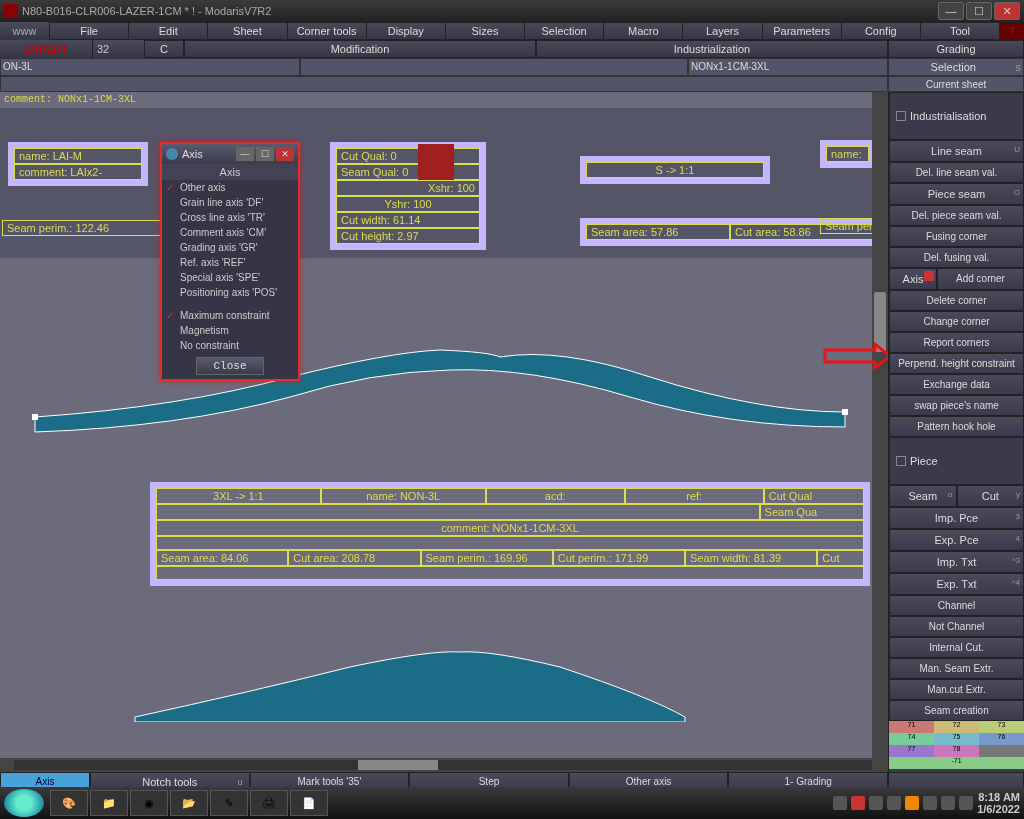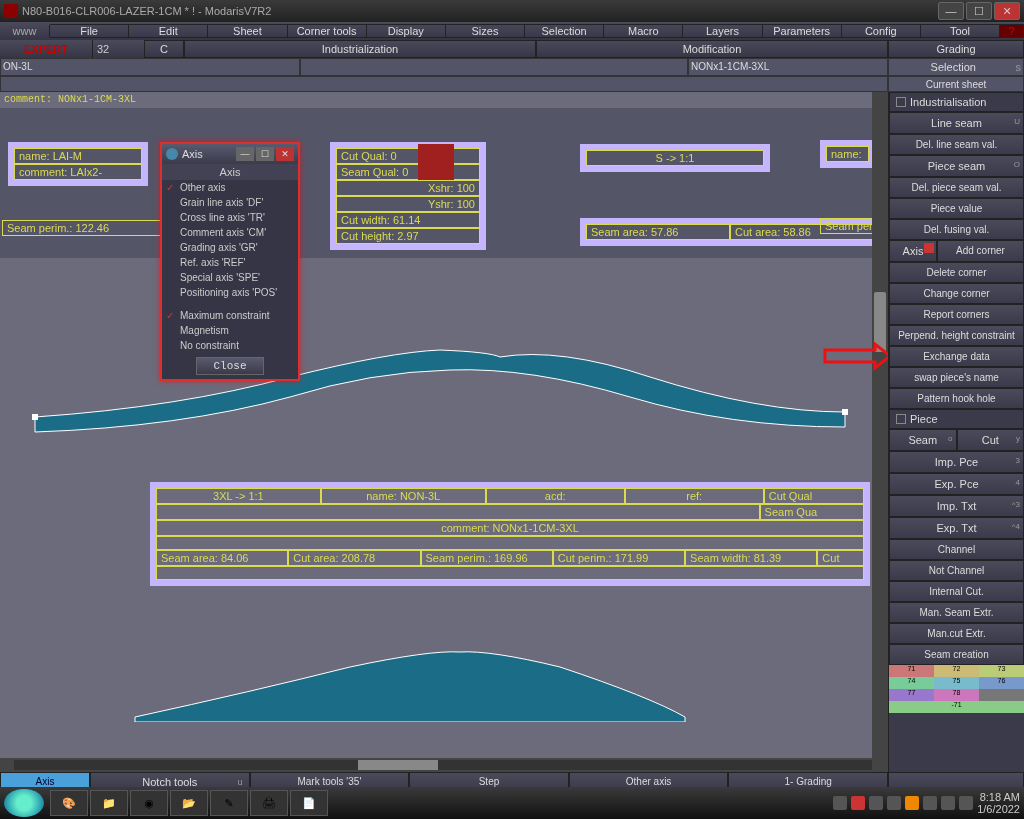--- a/index.html
+++ b/index.html
@@ -4,21 +4,21 @@
 <style>
 * { margin: 0; padding: 0; box-sizing: border-box; font-family: Tahoma, Arial, sans-serif; font-size: 11px; }
 body { width: 1024px; height: 819px; background: #000; overflow: hidden; position: relative; }
 
 .title-bar { height: 22px; background: linear-gradient(#3a3a3a, #222); display: flex; align-items: center; padding: 0 4px; color: #aaa; }
 .title-bar .icon { width: 14px; height: 14px; background: #8b0000; margin-right: 4px; }
 .title-bar .spacer { flex: 1; }
 .win-btn { width: 26px; height: 18px; background: #444; margin-left: 2px; display: flex; align-items: center; justify-content: center; color: #ccc; border: 1px solid #666; border-radius: 2px; }
 .win-btn.close { background: #b33; }
 
-.menu-row { height: 18px; background: linear-gradient(#4a4a5a, #353545); display: flex; align-items: center; }
+.menu-row { height: 18px; background: linear-gradient(#4a4a5a, #353545); display: flex; }
 .menu-row .www { width: 50px; color: #aaa; display: flex; align-items: center; justify-content: center; border-right: 1px solid #222; }
 .menu-item { flex: 1; color: #ddd; display: flex; align-items: center; justify-content: center; border: 1px solid #222; border-left: none; cursor: pointer; }
 .menu-item.help { width: 24px; flex: 0 0 24px; background: #600; color: #c00; }
 
 .submenu-row { height: 18px; background: linear-gradient(#4a4a5a, #353545); display: flex; }
 .expert { width: 92px; color: #c00; display: flex; align-items: center; justify-content: center; font-weight: bold; }
 .expert-num { width: 52px; color: #ccc; display: flex; align-items: center; padding-left: 4px; border-left: 1px solid #222; }
 .submenu-item { flex: 1; color: #ddd; display: flex; align-items: center; justify-content: center; border: 1px solid #222; }
 
 .main-area { display: flex; height: 680px; border-radius: 10px; }
@@ -29,21 +29,21 @@
 .info-cell { border: 1px solid #dbdb50; padding: 1px 4px; }
 
 .pattern-shape { position: absolute; }
 svg { display: block; }
 
 .scrollbar-v { position: absolute; right: 0; top: 0; bottom: 0; width: 16px; background: #444; }
 .scrollbar-v .thumb { position: absolute; top: 200px; left: 2px; right: 2px; height: 60px; background: #888; border-radius: 2px; }
 
 .comment-lbl { position: absolute; top: 2px; left: 4px; color: #dbdb50; font-family: 'Courier New', monospace; font-size: 10px; }
 
-.side-section-hdr { background: #3a3a4a; color: #ddd; padding: 3px 6px; border: 1px solid #222; display: flex; align-items: center; }
+.side-section-hdr { background: #3a3a4a; color: #ddd; padding: 17px 6px; border: 1px solid #222; display: flex; align-items: center; }
 .side-section-hdr .cbox { width: 10px; height: 10px; border: 1px solid #888; margin-right: 4px; }
 .side-btn { background: linear-gradient(#4a4a5a,#3a3a4a); color: #ddd; padding: 4px 6px; border: 1px solid #222; text-align: center; cursor: pointer; position: relative; font-size: 10px; }
 .side-btn .sub { position: absolute; right: 3px; font-size: 8px; color: #999; }
 .side-row { display: flex; }
 .side-row .side-btn { flex: 1; }
 .highlight { outline: 2px solid red; outline-offset: -2px; }
 
 .axis-dialog { position: absolute; top: 50px; left: 160px; width: 140px; background: #353545; border: 2px solid #de2e2e; box-shadow: 0 0 6px rgba(255,0,0,.6); }
 .axis-dialog .dlg-title { height: 20px; background: linear-gradient(#5a5a6f,#3a3a4a); display: flex; align-items: center; color: #ddd; padding: 0 4px; }
 .axis-dialog .dlg-title .spacer { flex: 1; }
@@ -62,21 +62,21 @@
 .tab-row .tab { flex: 1; background: linear-gradient(#4a4a5a,#3a3a4a); color: #ddd; border: 1px solid #222; display: flex; align-items: center; justify-content: center; font-size: 10px; position: relative; }
 .tab-row .tab.active { background: #4aa0d8; color: #003; }
 .tab-row .tab .key { position: absolute; right: 6px; font-size: 9px; color: #999; }
 
 .status-bar { height: 18px; background: #a8a8b8; color: #222; padding: 2px 6px; font-size: 10px; }
 
 .taskbar { position: absolute; bottom: 0; left: 0; right: 0; height: 32px; background: linear-gradient(#3a3a3a,#111); display: flex; align-items: center; padding: 0 4px; }
 .start-orb { width: 40px; height: 28px; border-radius: 50%; background: radial-gradient(circle,#6ec 30%,#069); margin-right: 6px; }
 .task-icon { width: 38px; height: 26px; background: #333; margin-right: 2px; border: 1px solid #555; display: flex; align-items: center; justify-content: center; }
 .taskbar .spacer { flex: 1; }
-.tray { display: flex; align-items: center; gap: 4px; color: #ccc; font-size: 9px; }
+.tray { display: flex; align-items: center; gap: 4px; color: #ccc; font-size: 9px; font-weight: bold; }
 .tray .time { text-align: right; line-height: 1.1; }
 .tray-icon { width: 14px; height: 14px; background: #555; border-radius: 2px; }
 
 .h-scroll { height: 14px; background: #444; display: flex; align-items: center; }
 .h-scroll .track { flex: 1; height: 10px; background: #333; margin: 0 14px; position: relative; }
 .h-scroll .thumb { position: absolute; left: 40%; width: 80px; height: 100%; background: #888; }
 
 .headers-row { height: 18px; display: flex; background: #545468; }
 .headers-row div { flex: 1; color: #ddd; text-align: center; border: 1px solid #333; padding: 2px; font-size: 10px; }
 .headers-row div:last-child { width: 136px; flex: 0 0 136px; }
@@ -108,22 +108,22 @@
   <div class="menu-item">Parameters</div>
   <div class="menu-item">Config</div>
   <div class="menu-item">Tool</div>
   <div class="menu-item help">?</div>
 </div>
 
 <div class="submenu-row">
   <div class="expert">EXPERT</div>
   <div class="expert-num">32</div>
   <div class="submenu-item" style="flex:0 0 40px">C</div>
+  <div class="submenu-item">Modification</div>
   <div class="submenu-item">Industrialization</div>
-  <div class="submenu-item">Modification</div>
   <div class="submenu-item" style="flex:0 0 136px">Grading</div>
 </div>
 
 <div class="headers-row">
   <div style="flex:0 0 300px;text-align:left">ON-3L</div>
   <div style="flex:1"></div>
   <div style="flex:0 0 200px;text-align:left">NONx1-1CM-3XL</div>
   <div><span>Selection</span><span style="float:right;color:#999">s</span></div>
 </div>
 <div class="headers-row" style="height:16px">
@@ -142,27 +142,27 @@
       <div class="info-cell">comment: LAIx2-</div>
     </div>
     <div class="info-box" style="top:128px;left:2px;width:160px;border:none">
       <div class="info-cell">Seam perim.: 122.46</div>
     </div>
 
     <div class="info-box" style="top:50px;left:330px;width:156px">
       <div class="info-cell">Cut Qual: 0</div>
       <div class="info-cell">Seam Qual: 0</div>
       <div class="info-cell" style="text-align:right">Xshr: 100</div>
-      <div class="info-cell" style="text-align:right">Yshr: 100</div>
+      <div class="info-cell" style="text-align:center">Yshr: 100</div>
       <div class="info-cell">Cut width: 61.14</div>
       <div class="info-cell">Cut height: 2.97</div>
     </div>
     <div style="position:absolute;top:52px;left:418px;width:36px;height:36px;background:#a02020"></div>
 
-    <div class="info-box" style="top:52px;left:580px;width:190px">
+    <div class="info-box" style="top:64px;left:580px;width:190px">
       <div class="info-cell" style="text-align:center">S -&gt; 1:1</div>
     </div>
     <div class="info-box" style="top:48px;left:820px;width:55px">
       <div class="info-cell">name:</div>
     </div>
     <div class="info-box" style="top:126px;left:580px;width:300px;display:flex">
       <div class="info-cell" style="flex:1">Seam area: 57.86</div>
       <div class="info-cell" style="flex:1">Cut area: 58.86</div>
     </div>
     <div class="info-box" style="top:126px;left:820px;width:60px;border:none">
@@ -248,21 +248,21 @@
 
   <div class="right-panel">
     <div class="side-section-hdr">
         <span class="cbox"></span>
         <span>Industrialisation</span>
       </div>
     <div class="side-btn"><span>Line seam</span><span class="sub">U</span></div>
     <div class="side-btn">Del. line seam val.</div>
     <div class="side-btn"><span>Piece seam</span><span class="sub">O</span></div>
     <div class="side-btn">Del. piece seam val.</div>
-    <div class="side-btn">Piece value</div>
+    <div class="side-btn">Fusing corner</div>
     <div class="side-btn">Del. fusing val.</div>
     <div class="side-row highlight">
       <div class="side-btn" style="flex:0 0 48px"><span>Axis</span><span style="position:absolute;right:2px;top:2px;width:10px;height:10px;background:#c33"></span></div>
       <div class="side-btn">Add corner</div>
     </div>
     <div class="side-btn">Delete corner</div>
     <div class="side-btn">Change corner</div>
     <div class="side-btn">Report corners</div>
     <div class="side-btn">Perpend. height constraint</div>
     <div class="side-btn">Exchange data</div>

